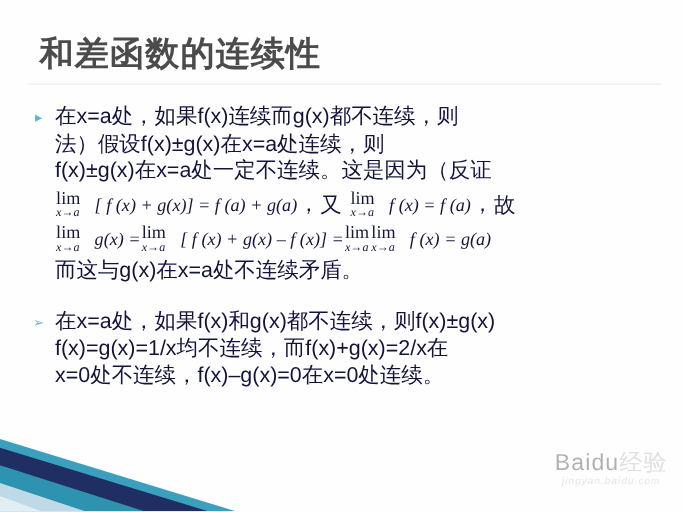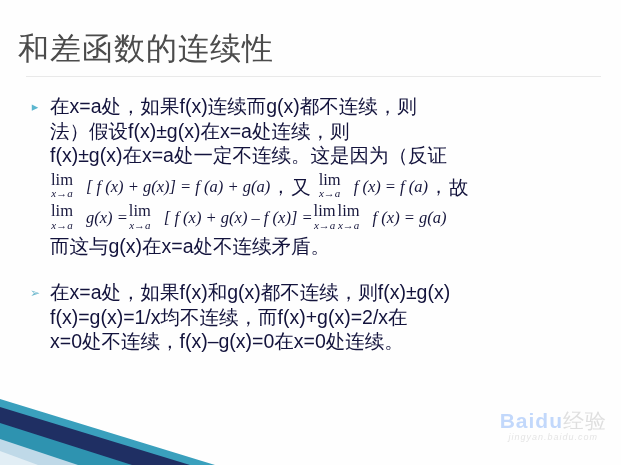--- a/index.html
+++ b/index.html
@@ -9,26 +9,26 @@
     background:#ffffff;
     font-family:"Liberation Sans","DejaVu Sans",sans-serif;
     overflow:hidden;
     position:relative;
   }
   .slide { position:absolute; inset:0; background:#fefefe; overflow:hidden; }
 
   
   .title-area { position:absolute; left:0; top:14px; width:621px; height:62px; }
   .slide-title {
-    position:absolute; left:18px; top:16px;
+    position:absolute; left:36px; top:16px;
     font-size:31px; line-height:38px;
     color:#4b4b4b;
     letter-spacing:1px;
     white-space:nowrap;
-    font-weight:400;
+    font-weight:700;
   }
   .title-rule {
     position:absolute; left:26px; top:76px; width:575px; height:1px;
     background:#e9e9e9;
   }
 
   
   .body-area {
     position:absolute; left:28px; top:94px; width:580px; height:305px;
     color:#12123a;
@@ -56,21 +56,21 @@
   .math-row {
     display:flex; align-items:flex-end;
     white-space:nowrap;
     font-family:"Liberation Serif","DejaVu Serif",serif;
     color:#16163c;
     margin:2px 0 1px 0;
   }
   .math { font-size:16.5px; font-family:"Liberation Serif","DejaVu Serif",serif;margin-left:12px; }
   .math i, .mi { font-style:italic; }
   .lim {
-    display:inline-flex; flex-direction:column; align-items:center;
+    display:inline-flex; flex-direction:column; align-items:flex-start;
     vertical-align:bottom; margin:0 1px;
     line-height:1;
   }
   .lim .op { font-size:16.5px; font-style:normal; }
   .lim .sub { font-size:11px; font-style:italic; margin-top:0px; }
   .cj {
     font-family:"Liberation Sans","DejaVu Sans",sans-serif;
     font-size:19.5px; font-style:normal;
     color:#13133c;
   }
@@ -87,21 +87,21 @@
   
   .watermark {
     position:absolute; right:14px; bottom:22px;
     text-align:center; opacity:0.30;
     pointer-events:none;
   }
   .wm-main {
     font-size:21px; color:#9a9a9a; letter-spacing:1px; line-height:22px;
     white-space:nowrap;
   }
-  .wm-main .bd { color:#3b82f6; font-weight:bold; }
+  .wm-main .bd { color:#000000; font-weight:normal; }
   .wm-sub {
     font-size:9px; color:#a9a9a9; letter-spacing:1px; line-height:11px;font-style:italic;
   }
 </style>
 </head>
 <body>
 
 <div class="slide">
 
   <div class="title-area">

